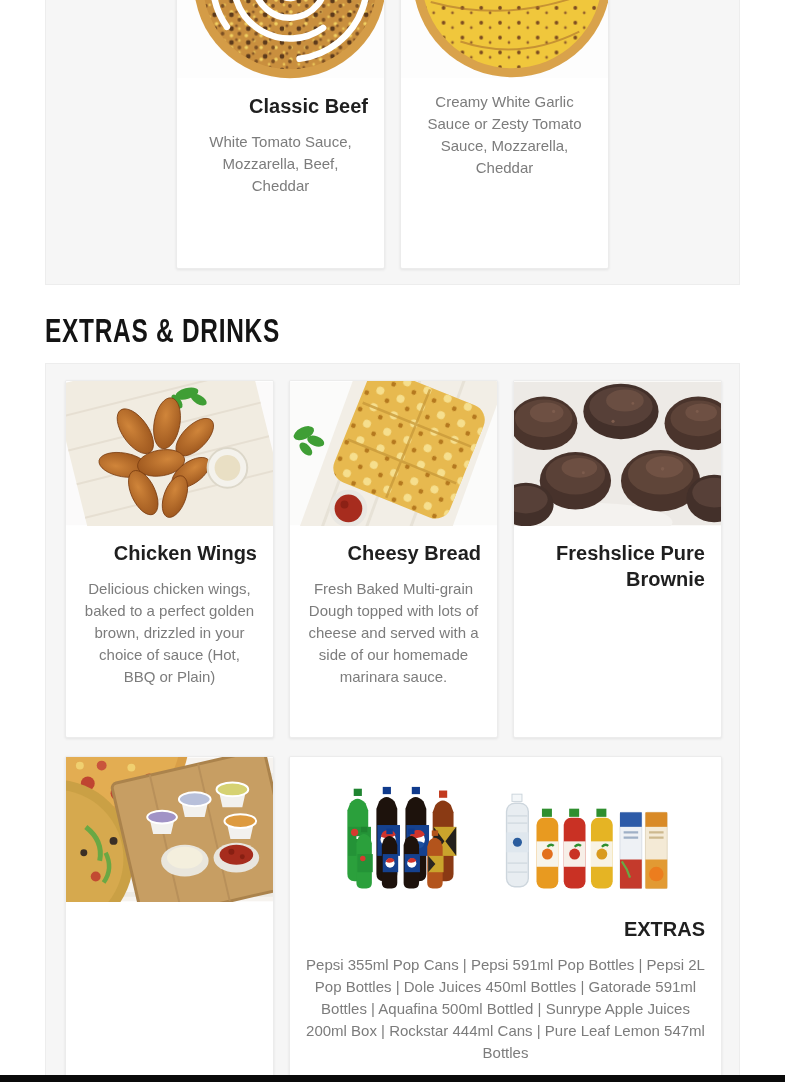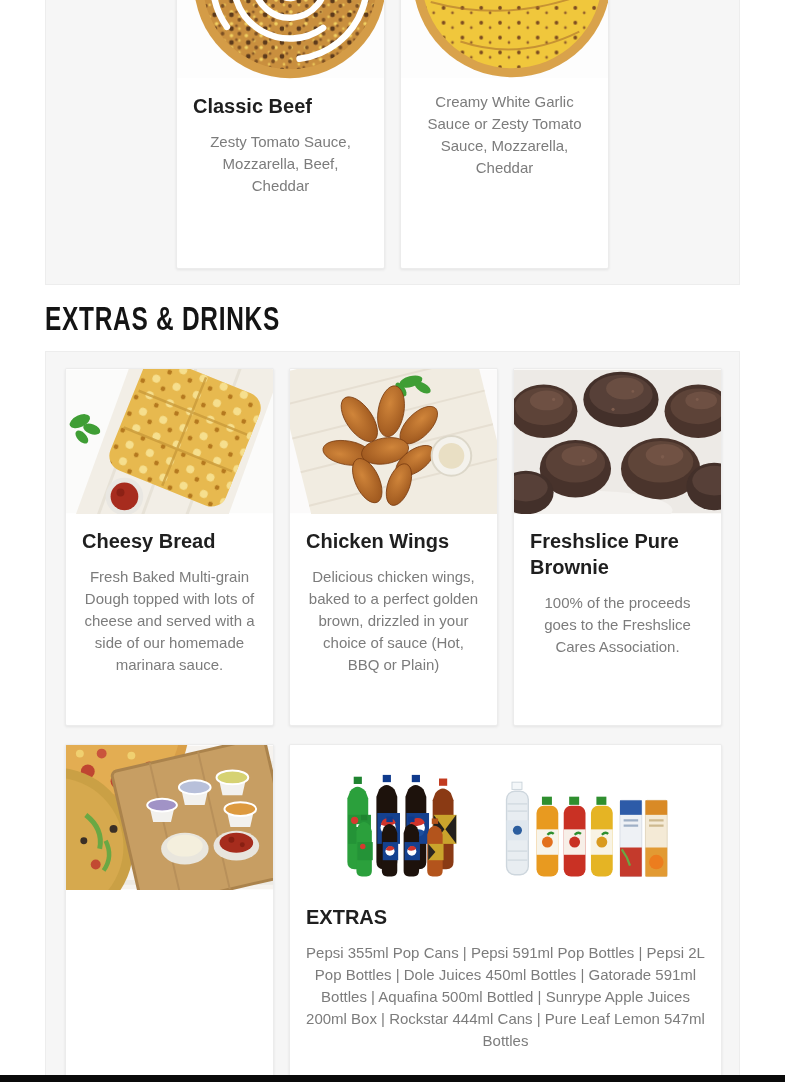--- a/index.html
+++ b/index.html
@@ -22,21 +22,21 @@
     background:#fff;
     border:1px solid #ececec;
     border-radius:2px;
     box-shadow:0 1px 3px rgba(0,0,0,0.08);
     overflow:hidden;
     box-sizing:border-box;
   }
   .top-row .card { width:209px; height:358px; }
 
   .section-heading {
-    margin:16px 0 14px;
+    margin:28px 0 14px;
     font-size:33px; line-height:36px;
     font-weight:bold; color:#141414;
     white-space:nowrap;
   }
   .section-heading .squeeze {
     display:inline-block;
     transform:scaleX(0.74);
     transform-origin:left center;
     letter-spacing:1px;
   }
@@ -54,21 +54,21 @@
   .top-row .card-media { height:167px; }
   .card-media svg { display:block; width:100%; height:100%; }
 
   .drinks-media {
     display:flex; align-items:center; justify-content:center;
     gap:24px; padding-top:10px; box-sizing:border-box;
   }
   .drinks-media svg { height:118px; width:auto; }
 
   .card-title {
-    margin:14px 16px 0; text-align:left;
+    margin:14px 16px 0; text-align:right;
     font-size:20px; line-height:26px;
     font-weight:bold; color:#1f1f1f;
   }
   .card-desc {
     margin:12px 16px 0; text-align:center;
     font-size:15px; line-height:22px;
     color:#7c7c7c;
   }
 
   .footer-bar {
@@ -105,21 +105,21 @@
             <circle cx="114" cy="70" r="88" fill="url(#bSpk)"></circle>
             <g fill="none" stroke="#ffffff" stroke-width="6.5" stroke-linecap="round">
               <circle cx="114" cy="70" r="16" stroke-dasharray="72 28"></circle>
               <circle cx="114" cy="70" r="36" stroke-dasharray="150 42" transform="rotate(40 114 70)"></circle>
               <circle cx="114" cy="70" r="57" stroke-dasharray="230 62" transform="rotate(120 114 70)"></circle>
               <circle cx="114" cy="70" r="78" stroke-dasharray="330 84" transform="rotate(200 114 70)"></circle>
             </g>
           </svg>
         </div>
         <h3 class="card-title">Classic Beef</h3>
-        <p class="card-desc">Zesty Tomato Sauce, Mozzarella, Beef, Cheddar</p>
+        <p class="card-desc">White Tomato Sauce, Mozzarella, Beef, Cheddar</p>
       </article>
 
       <article class="card">
         <div class="card-media">
           <svg viewBox="0 0 209 167">
             <defs>
               <pattern id="cSpk" width="19" height="15" patternUnits="userSpaceOnUse">
                 <circle cx="5" cy="6" r="1.9" fill="#7b4a21"></circle>
                 <circle cx="14" cy="11" r="1.4" fill="#93602c"></circle>
               </pattern>
@@ -145,20 +145,58 @@
     <span class="squeeze">EXTRAS &amp; DRINKS</span>
   </h2>
 
   <section class="panel panel-extras">
     <div class="grid">
 
       <article class="card">
         <div class="card-media">
           <svg viewBox="0 0 209 145">
             <defs>
+              <radialGradient id="wg" cx="0.4" cy="0.35" r="0.9">
+                <stop offset="0" stop-color="#d0853а"></stop>
+                <stop offset="0" stop-color="#d0853a"></stop>
+                <stop offset="1" stop-color="#8f4a16"></stop>
+              </radialGradient>
+            </defs>
+            <rect width="209" height="145" fill="#fbfafa"></rect>
+            <g transform="rotate(-14 104 72)">
+              <rect x="6" y="-22" width="200" height="195" fill="#f1ece1"></rect>
+              <path d="M6 10 h200 M6 45 h200 M6 80 h200 M6 115 h200" stroke="#e6dfd2" stroke-width="2"></path>
+            </g>
+            <g fill="#3f9e35">
+              <ellipse cx="122" cy="12" rx="12" ry="5.5" transform="rotate(-15 122 12)"></ellipse>
+              <ellipse cx="134" cy="18" rx="9" ry="4.5" transform="rotate(30 134 18)"></ellipse>
+              <ellipse cx="112" cy="20" rx="8" ry="4" transform="rotate(55 112 20)"></ellipse>
+            </g>
+            <g fill="url(#wg)" stroke="#7c3e12" stroke-width="0.8">
+              <ellipse cx="70" cy="50" rx="13" ry="26" transform="rotate(-35 70 50)"></ellipse>
+              <ellipse cx="102" cy="42" rx="13" ry="26" transform="rotate(10 102 42)"></ellipse>
+              <ellipse cx="130" cy="56" rx="12" ry="24" transform="rotate(45 130 56)"></ellipse>
+              <ellipse cx="58" cy="84" rx="12" ry="25" transform="rotate(-80 58 84)"></ellipse>
+              <ellipse cx="96" cy="82" rx="13" ry="24" transform="rotate(80 96 82)"></ellipse>
+              <ellipse cx="126" cy="92" rx="11" ry="22" transform="rotate(55 126 92)"></ellipse>
+              <ellipse cx="78" cy="112" rx="12" ry="24" transform="rotate(-25 78 112)"></ellipse>
+              <ellipse cx="110" cy="116" rx="11" ry="22" transform="rotate(20 110 116)"></ellipse>
+            </g>
+            <circle cx="163" cy="87" r="20" fill="#f4f2ec" stroke="#dcd7c9" stroke-width="2"></circle>
+            <circle cx="163" cy="87" r="13" fill="#e9dfc4"></circle>
+          </svg>
+        </div>
+        <h3 class="card-title">Chicken Wings</h3>
+        <p class="card-desc">Delicious chicken wings, baked to a perfect golden brown, drizzled in your choice of sauce (Hot, BBQ or Plain)</p>
+      </article>
+
+      <article class="card">
+        <div class="card-media">
+          <svg viewBox="0 0 209 145">
+            <defs>
               <pattern id="chz" width="22" height="18" patternUnits="userSpaceOnUse">
                 <circle cx="6" cy="6" r="4" fill="#f6df8e"></circle>
                 <circle cx="16" cy="13" r="2.4" fill="#b5791f"></circle>
               </pattern>
             </defs>
             <rect width="209" height="145" fill="#fbfbfa"></rect>
             <g transform="rotate(20 110 70)">
               <rect x="42" y="-45" width="145" height="235" fill="#f2eee6"></rect>
               <rect x="62" y="-45" width="3" height="235" fill="#e7e2d7"></rect>
               <rect x="104" y="-45" width="3" height="235" fill="#e7e2d7"></rect>
@@ -179,58 +217,20 @@
             <circle cx="55" cy="124" r="4" fill="#8c2115"></circle>
           </svg>
         </div>
         <h3 class="card-title">Cheesy Bread</h3>
         <p class="card-desc">Fresh Baked Multi-grain Dough topped with lots of cheese and served with a side of our homemade marinara sauce.</p>
       </article>
 
       <article class="card">
         <div class="card-media">
           <svg viewBox="0 0 209 145">
-            <defs>
-              <radialGradient id="wg" cx="0.4" cy="0.35" r="0.9">
-                <stop offset="0" stop-color="#d0853а"></stop>
-                <stop offset="0" stop-color="#d0853a"></stop>
-                <stop offset="1" stop-color="#8f4a16"></stop>
-              </radialGradient>
-            </defs>
-            <rect width="209" height="145" fill="#fbfafa"></rect>
-            <g transform="rotate(-14 104 72)">
-              <rect x="6" y="-22" width="200" height="195" fill="#f1ece1"></rect>
-              <path d="M6 10 h200 M6 45 h200 M6 80 h200 M6 115 h200" stroke="#e6dfd2" stroke-width="2"></path>
-            </g>
-            <g fill="#3f9e35">
-              <ellipse cx="122" cy="12" rx="12" ry="5.5" transform="rotate(-15 122 12)"></ellipse>
-              <ellipse cx="134" cy="18" rx="9" ry="4.5" transform="rotate(30 134 18)"></ellipse>
-              <ellipse cx="112" cy="20" rx="8" ry="4" transform="rotate(55 112 20)"></ellipse>
-            </g>
-            <g fill="url(#wg)" stroke="#7c3e12" stroke-width="0.8">
-              <ellipse cx="70" cy="50" rx="13" ry="26" transform="rotate(-35 70 50)"></ellipse>
-              <ellipse cx="102" cy="42" rx="13" ry="26" transform="rotate(10 102 42)"></ellipse>
-              <ellipse cx="130" cy="56" rx="12" ry="24" transform="rotate(45 130 56)"></ellipse>
-              <ellipse cx="58" cy="84" rx="12" ry="25" transform="rotate(-80 58 84)"></ellipse>
-              <ellipse cx="96" cy="82" rx="13" ry="24" transform="rotate(80 96 82)"></ellipse>
-              <ellipse cx="126" cy="92" rx="11" ry="22" transform="rotate(55 126 92)"></ellipse>
-              <ellipse cx="78" cy="112" rx="12" ry="24" transform="rotate(-25 78 112)"></ellipse>
-              <ellipse cx="110" cy="116" rx="11" ry="22" transform="rotate(20 110 116)"></ellipse>
-            </g>
-            <circle cx="163" cy="87" r="20" fill="#f4f2ec" stroke="#dcd7c9" stroke-width="2"></circle>
-            <circle cx="163" cy="87" r="13" fill="#e9dfc4"></circle>
-          </svg>
-        </div>
-        <h3 class="card-title">Chicken Wings</h3>
-        <p class="card-desc">Delicious chicken wings, baked to a perfect golden brown, drizzled in your choice of sauce (Hot, BBQ or Plain)</p>
-      </article>
-
-      <article class="card">
-        <div class="card-media">
-          <svg viewBox="0 0 209 145">
             <rect width="209" height="145" fill="#edeae6"></rect>
             <ellipse cx="70" cy="142" rx="90" ry="20" fill="#f4f2ef"></ellipse>
             <g>
               <g>
                   <ellipse cx="30" cy="42" rx="34" ry="27" fill="#4a342c"></ellipse>
                   <ellipse cx="30" cy="37" rx="29" ry="19" fill="#5d4338"></ellipse>
                   <ellipse cx="33" cy="31" rx="17" ry="10" fill="#6e5043"></ellipse>
                 </g>
               <g>
                   <ellipse cx="108" cy="30" rx="38" ry="28" fill="#43302a"></ellipse>
@@ -265,21 +265,20 @@
               <circle cx="40" cy="30" r="1.6"></circle>
                 <circle cx="100" cy="40" r="1.6"></circle>
                 <circle cx="150" cy="88" r="1.8"></circle>
               <circle cx="70" cy="92" r="1.5"></circle>
                 <circle cx="185" cy="30" r="1.5"></circle>
                 <circle cx="120" cy="22" r="1.4"></circle>
             </g>
           </svg>
         </div>
         <h3 class="card-title">Freshslice Pure Brownie</h3>
-        <p class="card-desc">100% of the proceeds goes to the Freshslice Cares Association.</p>
       </article>
 
       <article class="card">
         <div class="card-media">
           <svg viewBox="0 0 209 145">
             <rect width="209" height="145" fill="#f6f3ef"></rect>
             <path d="M0 18 h209 M0 42 h209 M0 66 h209 M0 90 h209 M0 114 h209 M0 138 h209" stroke="#edeae4" stroke-width="5"></path>
             <g>
               <circle cx="50" cy="-16" r="74" fill="#d99f47"></circle>
               <circle cx="50" cy="-16" r="65" fill="#e3ad52"></circle>

